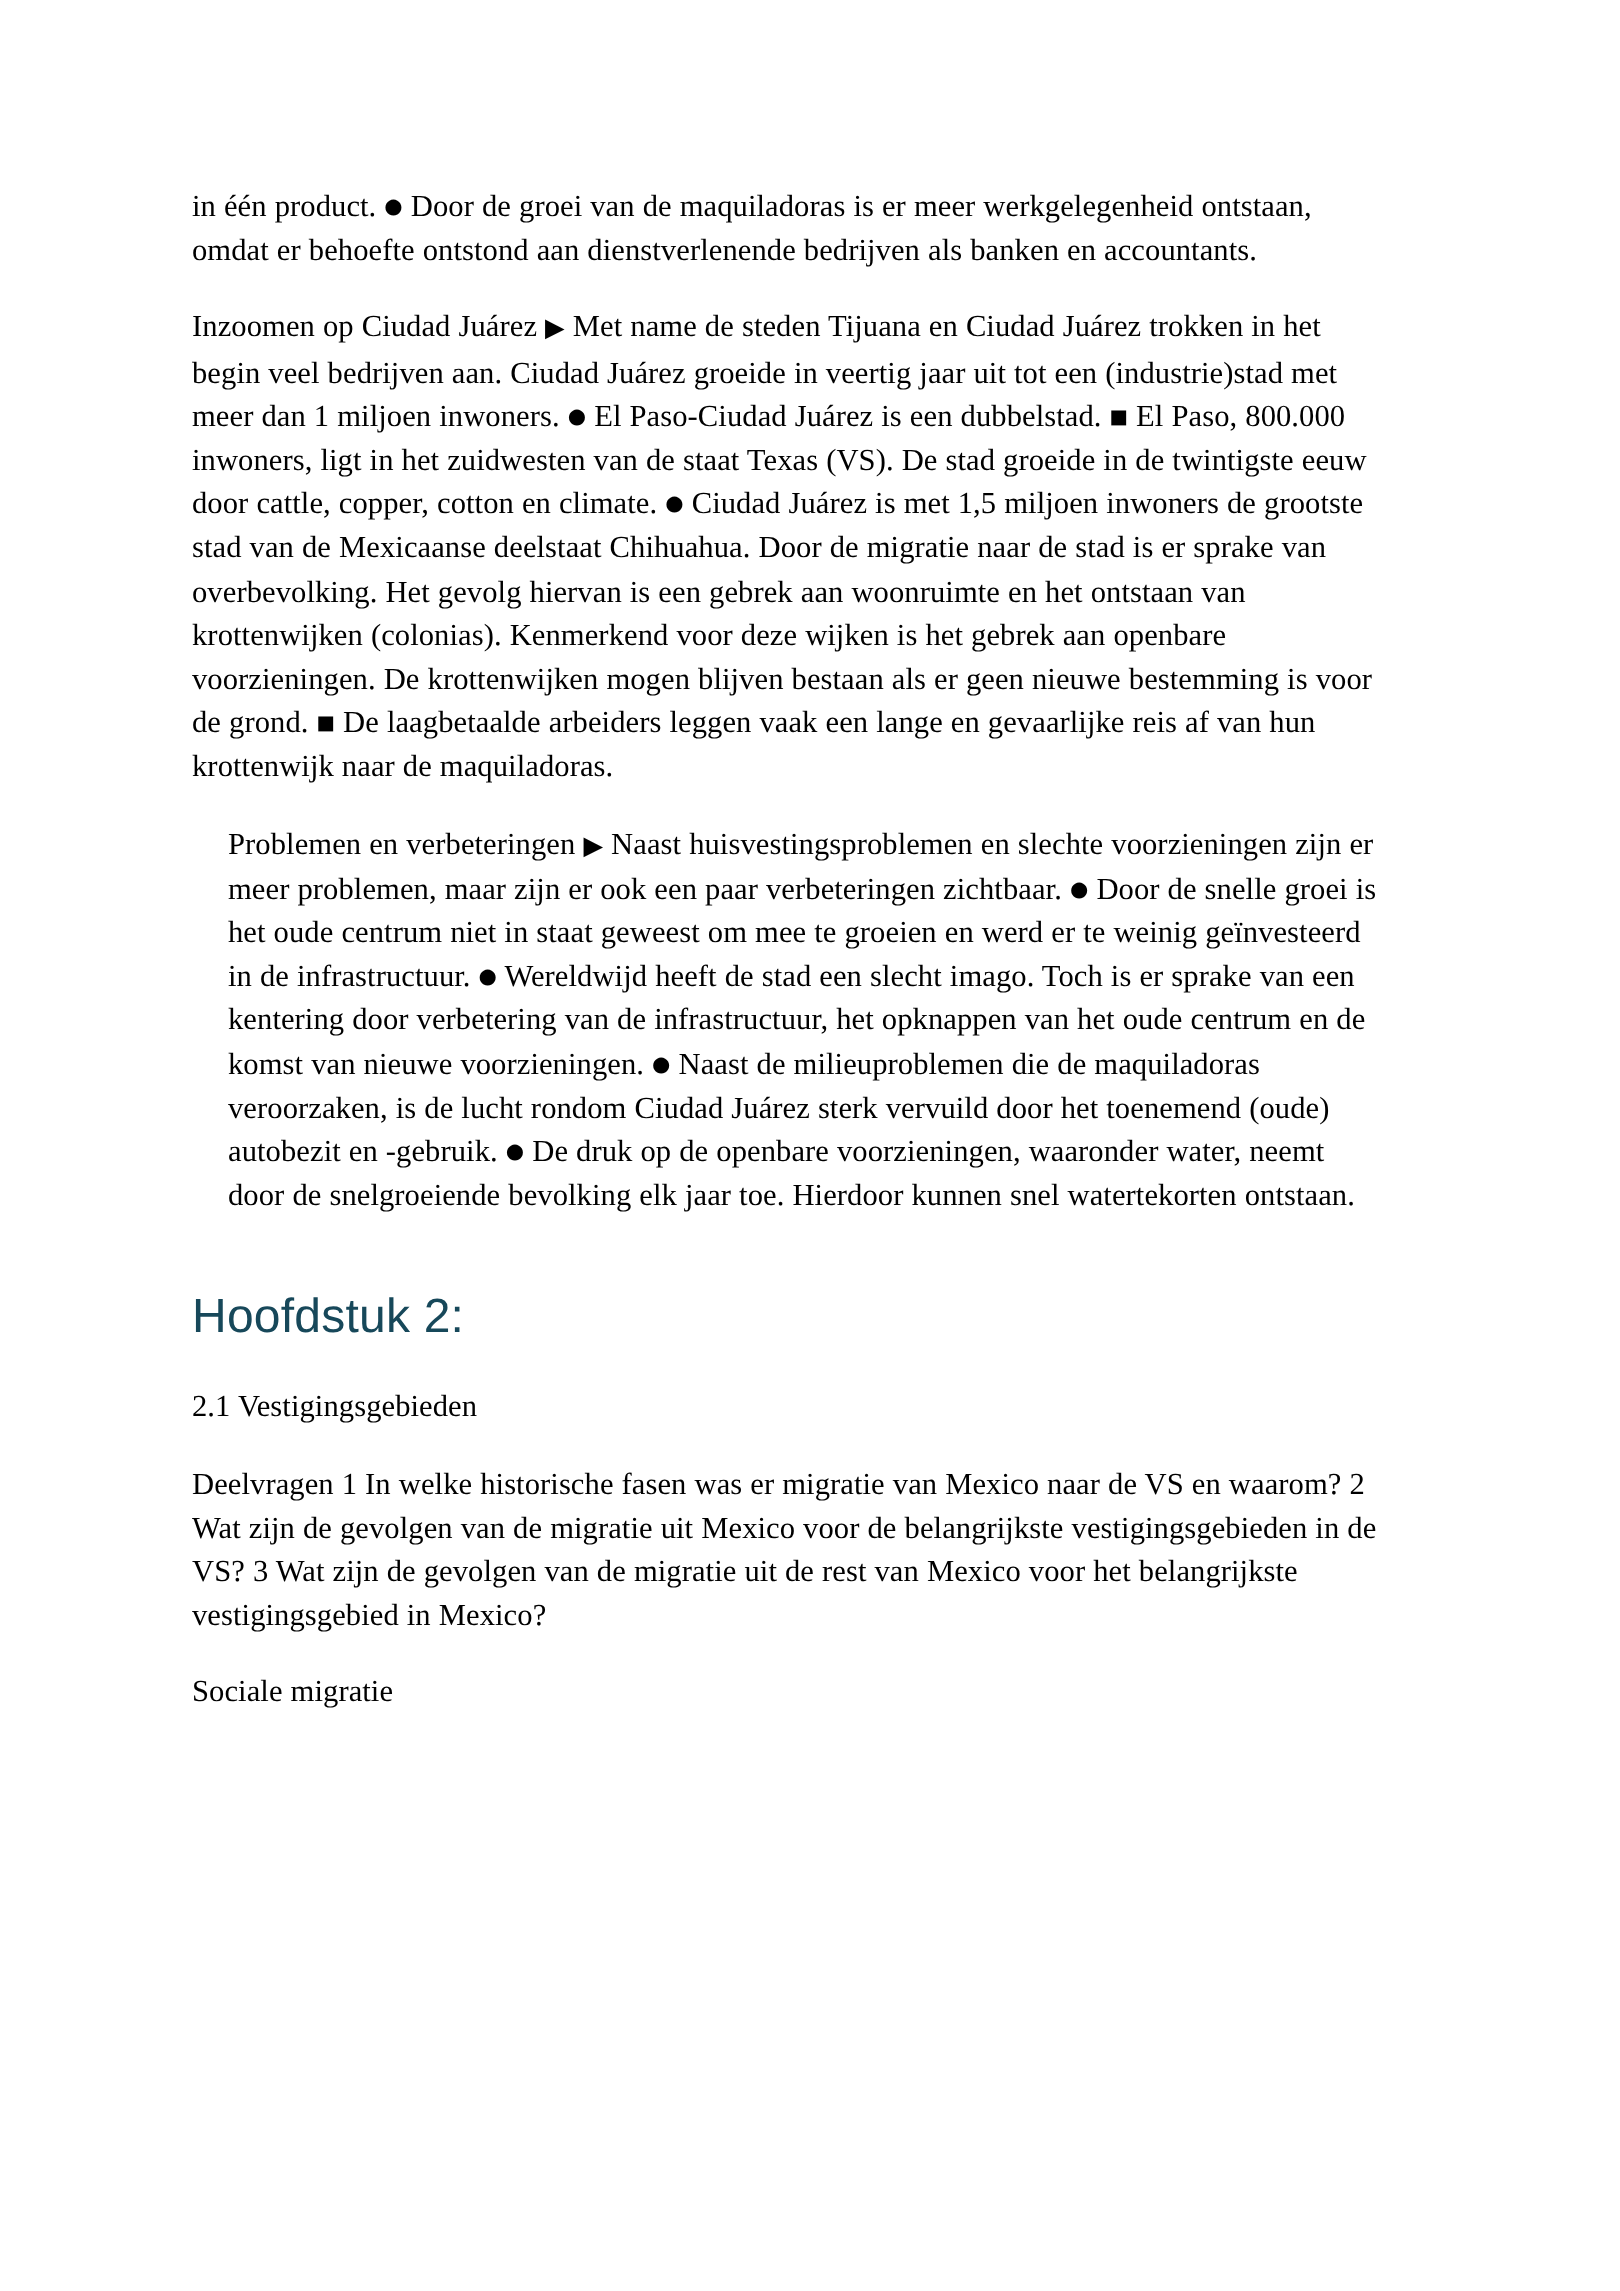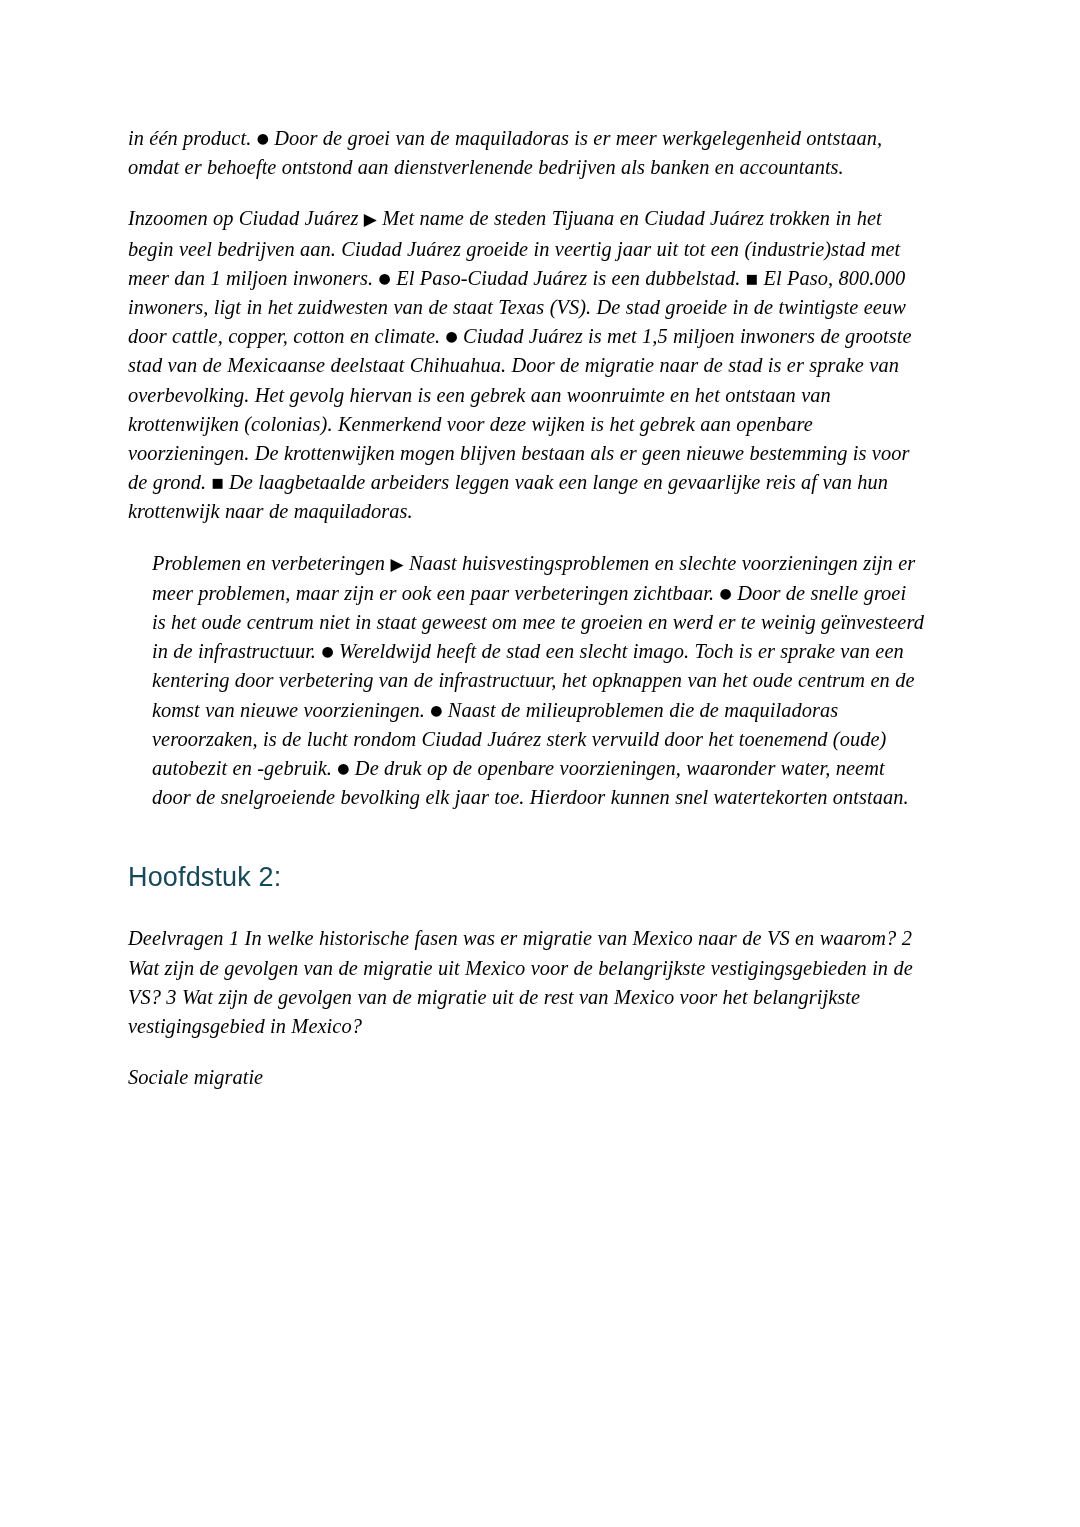--- a/index.html
+++ b/index.html
@@ -37,38 +37,37 @@
   
   p.para {
     margin: 0 0 22px 0;
     font-family: "Liberation Serif", "DejaVu Serif", serif;
     font-size: 20.4px;
     line-height: 29.2px;
     color: #000000;
     text-align: left;
     letter-spacing: 0.05px;
     word-spacing: 0.2px;
-    font-style: italic;
   }
 
   p.para:last-child {
     margin-bottom: 0;
   }
 
   
   p.para.pre-heading {
     margin-bottom: 0;
     margin-left: 24px;
   }
 
   
   h1.chapter-heading {
     margin: 44px 0 26px 0;
     font-family: "Liberation Sans", "DejaVu Sans", sans-serif;
-    font-size: 27px;
+    font-size: 32px;
     line-height: 42px;
     font-weight: 400;
     color: #17485a;
     letter-spacing: 0.15px;
   }
 
   
   .marker {
     font-family: "DejaVu Sans", "Liberation Sans", sans-serif;
     color: #000000;
@@ -86,20 +85,21 @@
     <p class="para">in één product. <span class="marker bullet">●</span> Door de groei van de maquiladoras is er meer werkgelegenheid ontstaan, omdat er behoefte ontstond aan dienstverlenende bedrijven als banken en accountants.</p>
 
     <p class="para">Inzoomen op Ciudad Juárez <span class="marker triangle">▶</span> Met name de steden Tijuana en Ciudad Juárez trokken in het begin veel bedrijven aan. Ciudad Juárez groeide in veertig jaar uit tot een (industrie)stad met meer dan 1 miljoen inwoners. <span class="marker bullet">●</span> El Paso-Ciudad Juárez is een dubbelstad. <span class="marker square">■</span> El Paso, 800.000 inwoners, ligt in het zuidwesten van de staat Texas (VS). De stad groeide in de twintigste eeuw door cattle, copper, cotton en climate. <span class="marker bullet">●</span> Ciudad Juárez is met 1,5 miljoen inwoners de grootste stad van de Mexicaanse deelstaat Chihuahua. Door de migratie naar de stad is er sprake van overbevolking. Het gevolg hiervan is een gebrek aan woonruimte en het ontstaan van krottenwijken (colonias). Kenmerkend voor deze wijken is het gebrek aan openbare voorzieningen. De krottenwijken mogen blijven bestaan als er geen nieuwe bestemming is voor de grond. <span class="marker square">■</span> De laagbetaalde arbeiders leggen vaak een lange en gevaarlijke reis af van hun krottenwijk naar de maquiladoras.</p>
 
     <p class="para pre-heading">Problemen en verbeteringen <span class="marker triangle">▶</span> Naast huisvestingsproblemen en slechte voorzieningen zijn er meer problemen, maar zijn er ook een paar verbeteringen zichtbaar. <span class="marker bullet">●</span> Door de snelle groei is het oude centrum niet in staat geweest om mee te groeien en werd er te weinig geïnvesteerd in de infrastructuur. <span class="marker bullet">●</span> Wereldwijd heeft de stad een slecht imago. Toch is er sprake van een kentering door verbetering van de infrastructuur, het opknappen van het oude centrum en de komst van nieuwe voorzieningen. <span class="marker bullet">●</span> Naast de milieuproblemen die de maquiladoras veroorzaken, is de lucht rondom Ciudad Juárez sterk vervuild door het toenemend (oude) autobezit en -gebruik. <span class="marker bullet">●</span> De druk op de openbare voorzieningen, waaronder water, neemt door de snelgroeiende bevolking elk jaar toe. Hierdoor kunnen snel watertekorten ontstaan.</p>
 
     <h1 class="chapter-heading">Hoofdstuk 2:</h1>
 
 
 
+    <p class="para">2.1 Vestigingsgebieden</p>
 
     <p class="para">Deelvragen 1 In welke historische fasen was er migratie van Mexico naar de VS en waarom? 2 Wat zijn de gevolgen van de migratie uit Mexico voor de belangrijkste vestigingsgebieden in de VS? 3 Wat zijn de gevolgen van de migratie uit de rest van Mexico voor het belangrijkste vestigingsgebied in Mexico?</p>
 
 
 
     <p class="para">Sociale migratie</p>
 
   </div>
 </div>
 

